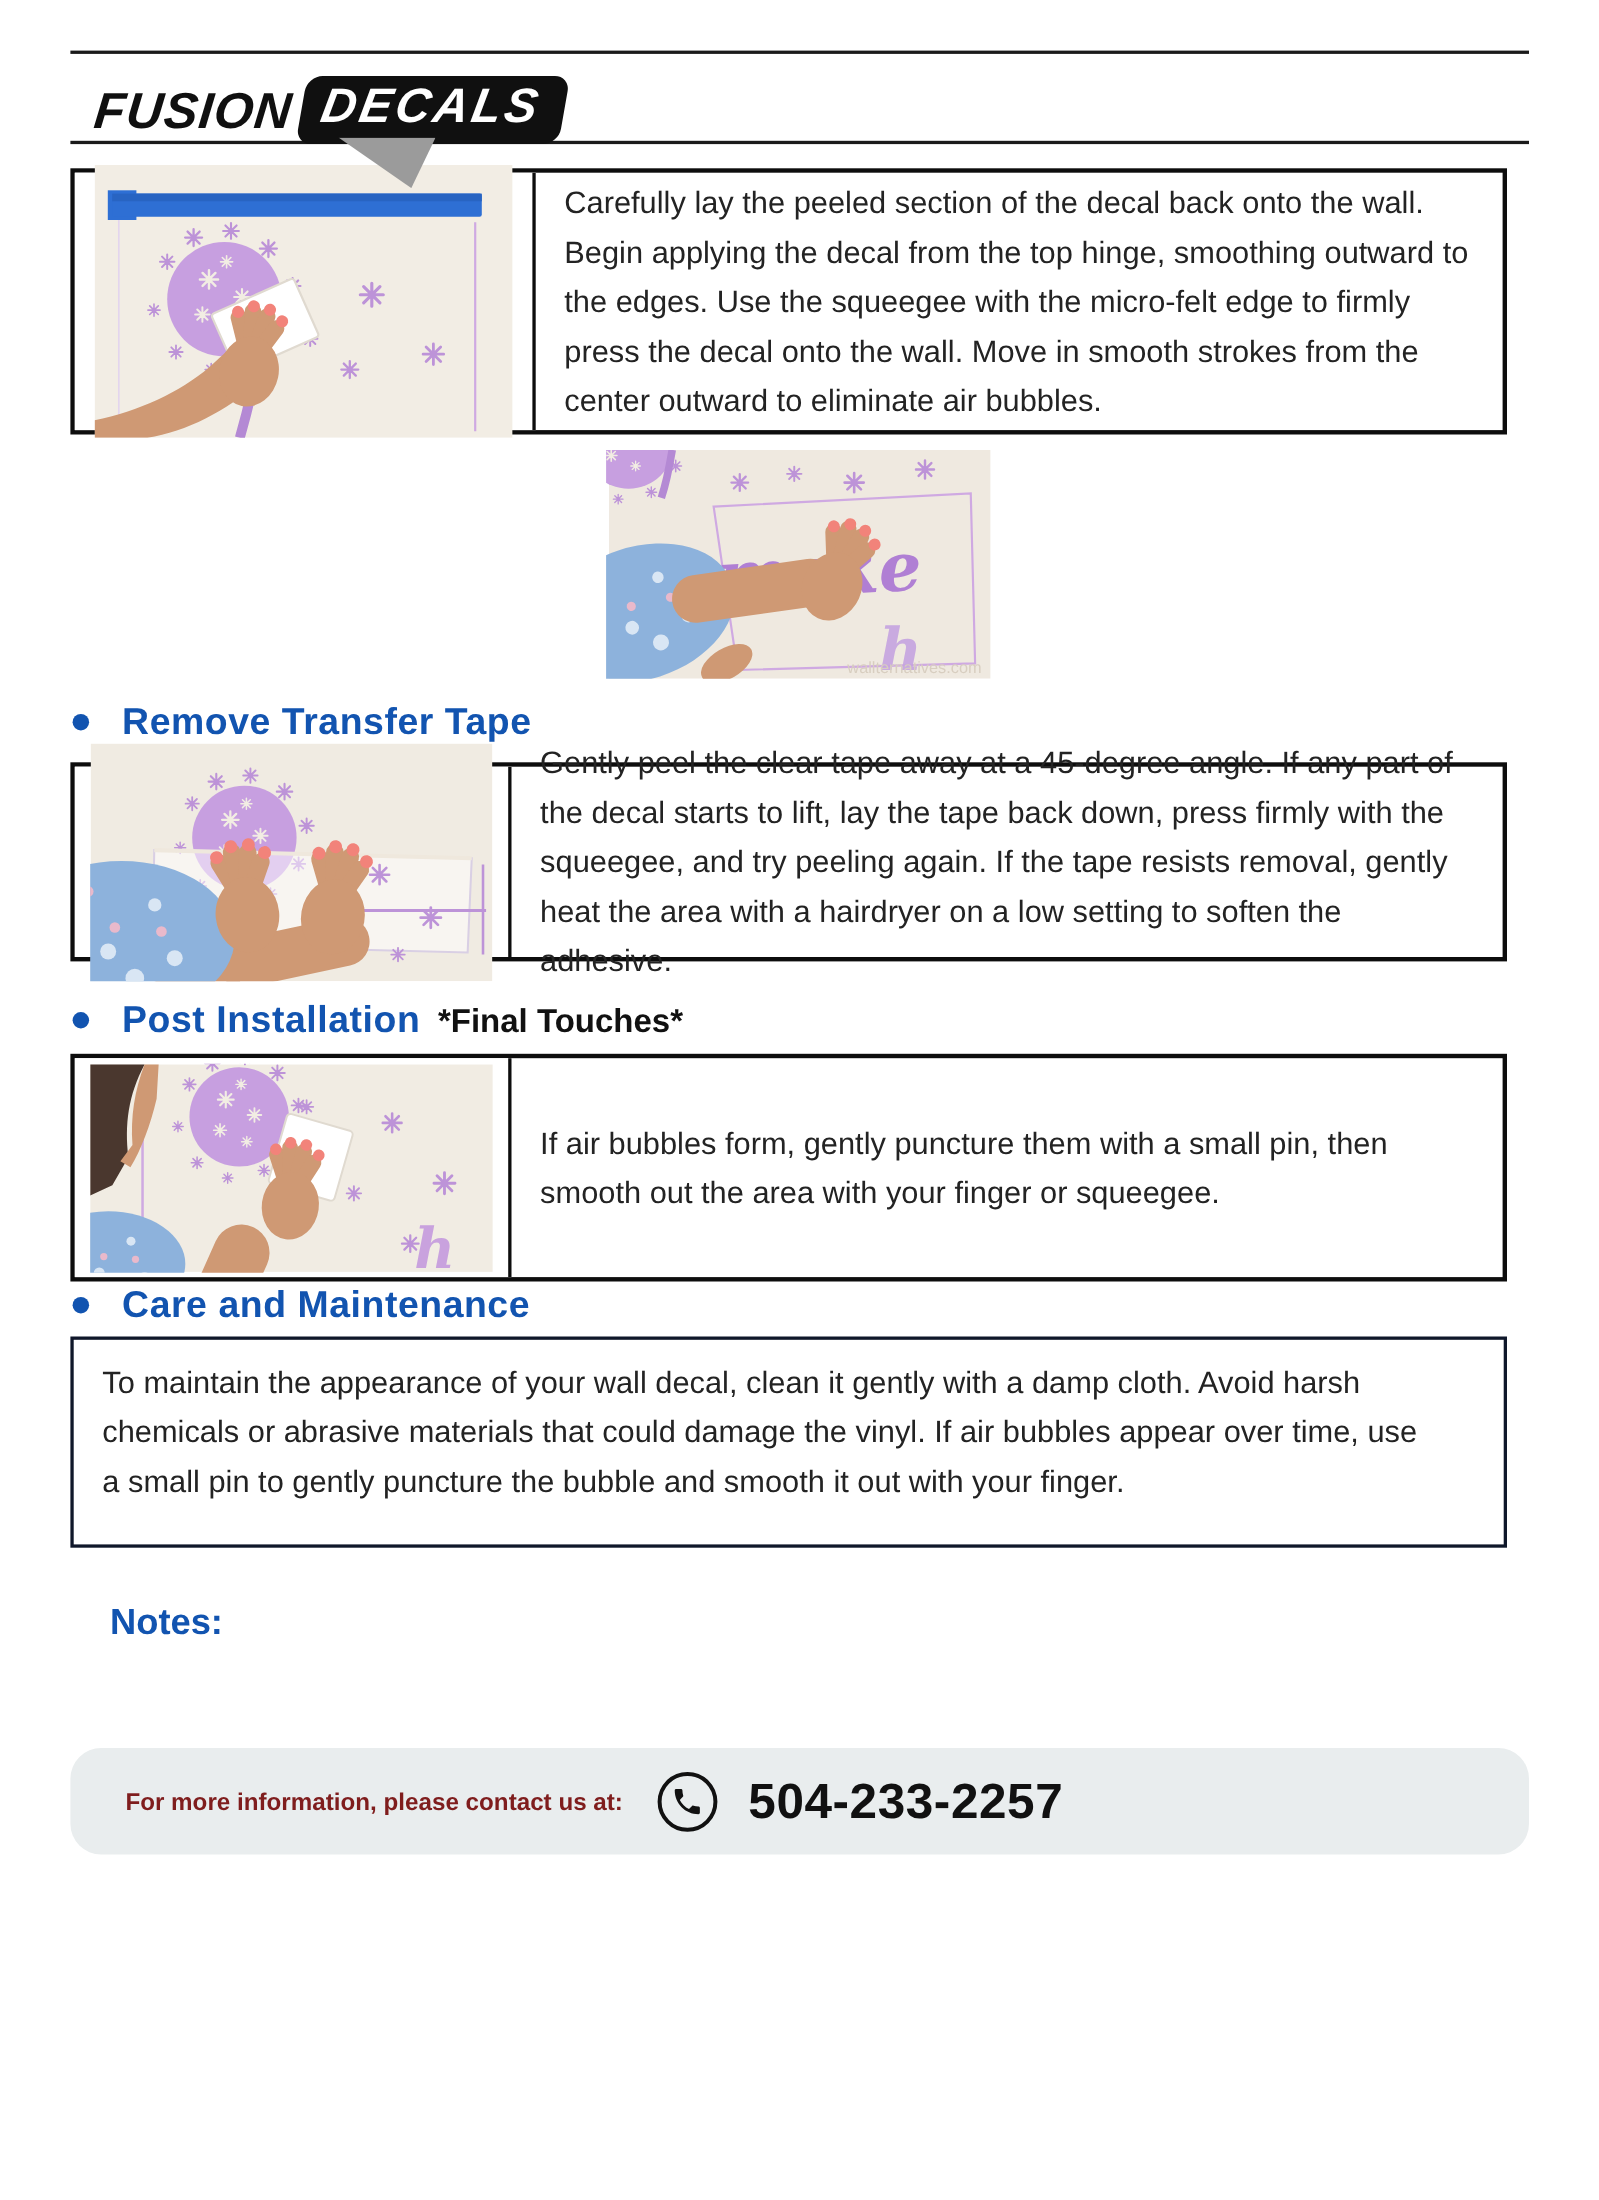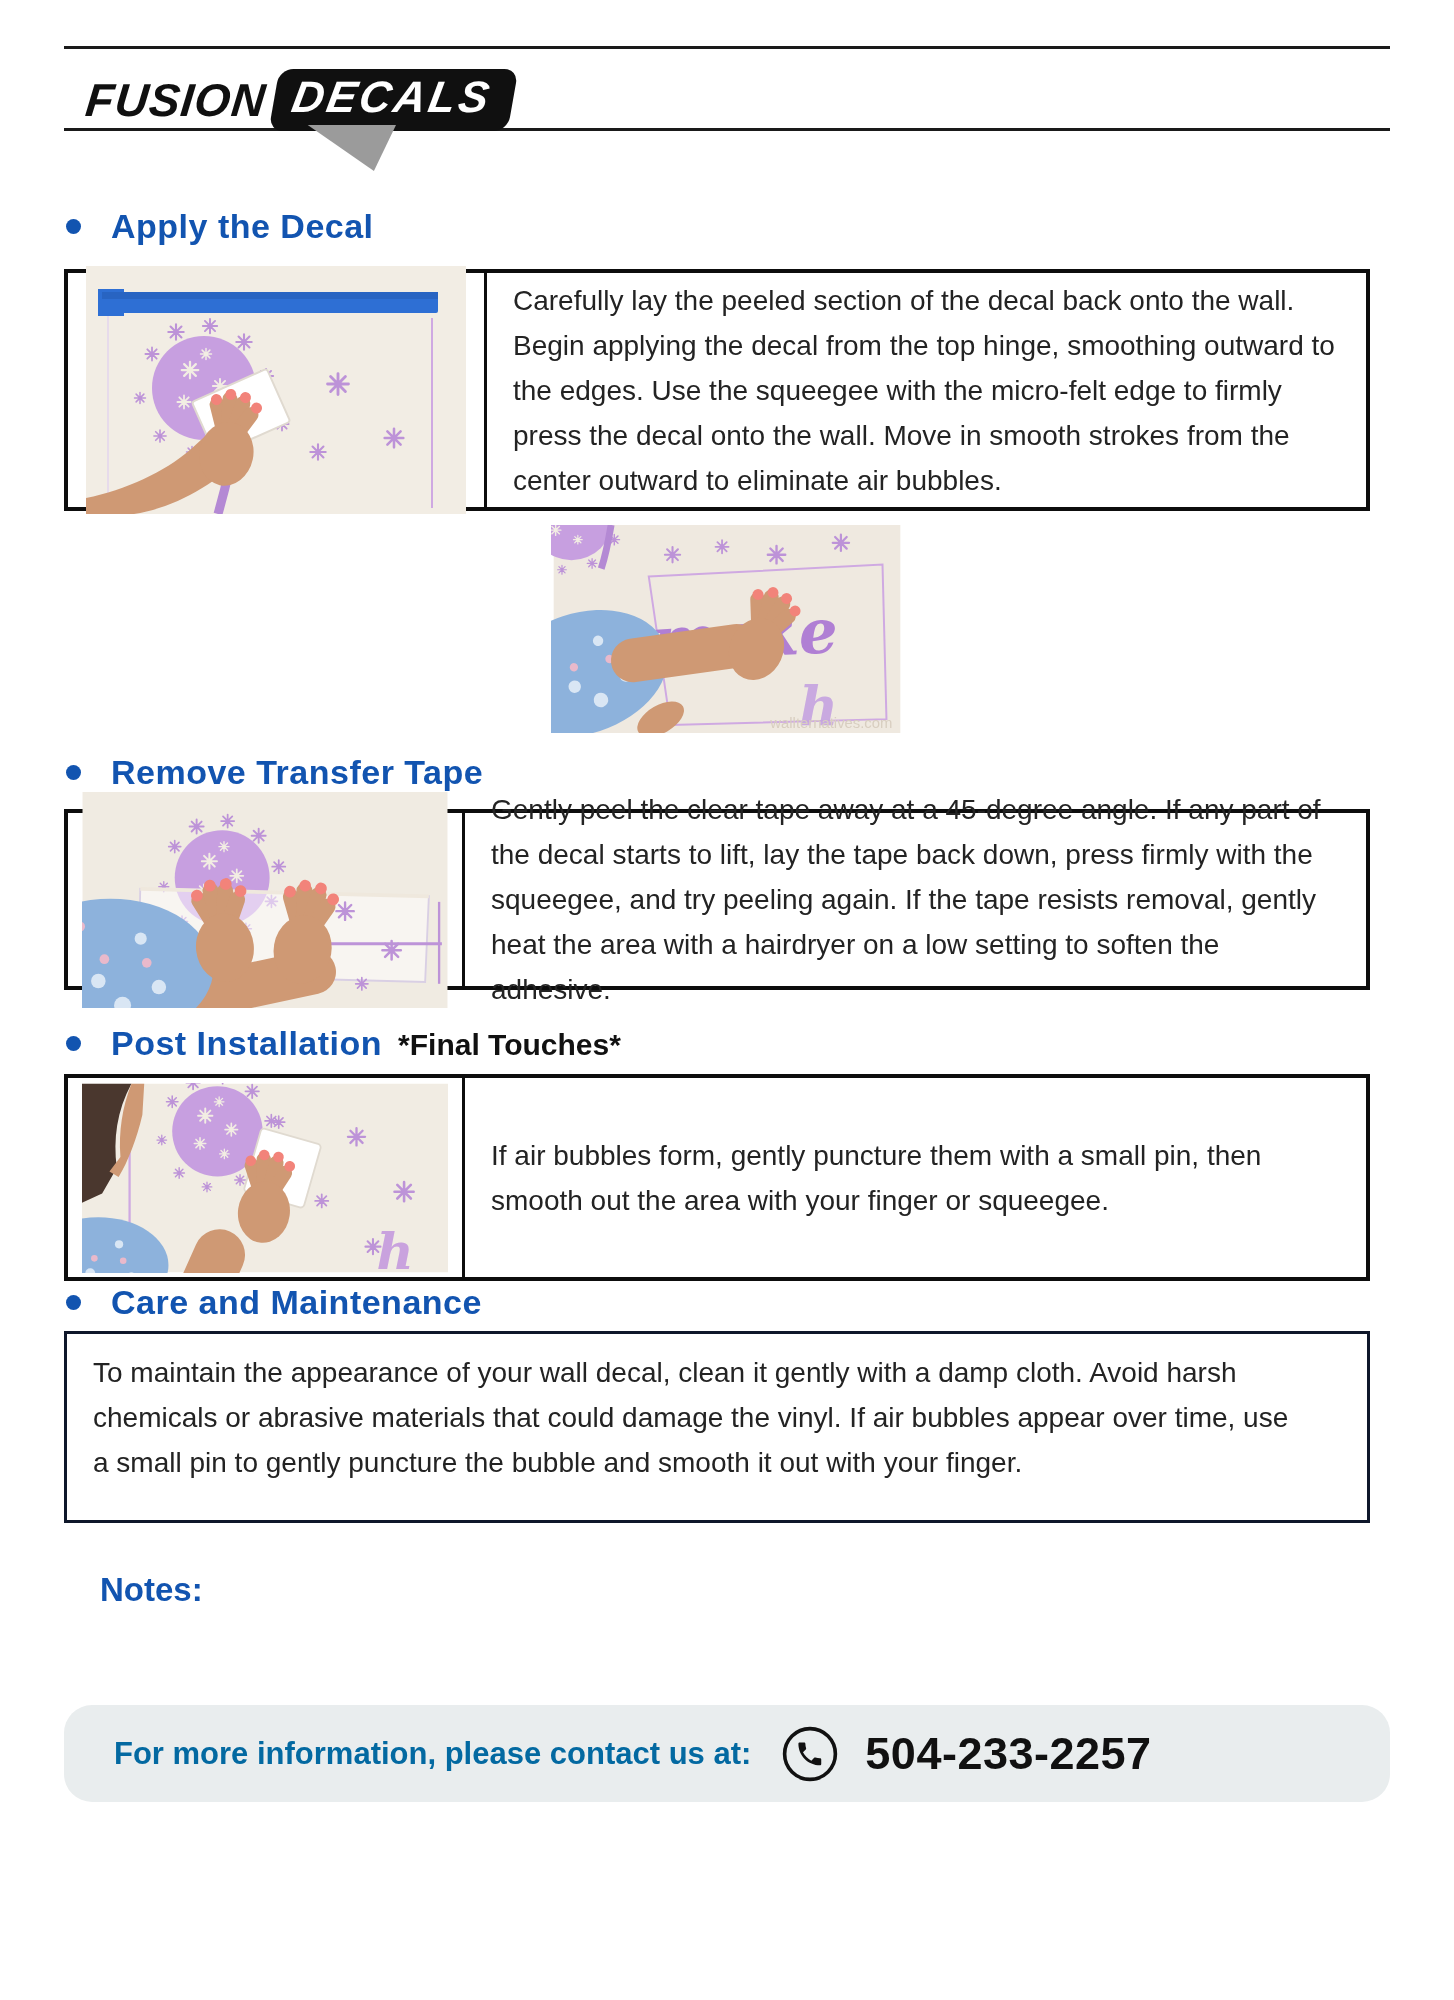--- a/index.html
+++ b/index.html
@@ -71,21 +71,21 @@
 
   
   .notes{margin:48px 120px 0 100px;}
   .notes-title{color:#1254b0;font-weight:bold;font-size:33px;}
   .notes-body{margin:16px 0 0;font-size:27px;line-height:44px;letter-spacing:1.2px;
               max-width:1080px;color:#262626;}
 
   
   .footer{margin:96px 64px 0;height:97px;background:#e9edee;border-radius:28px;
           display:flex;align-items:center;box-sizing:border-box;padding:0 36px 0 50px;}
-  .footer-label{color:#0369a1;font-weight:bold;font-size:31px;flex:none;}
+  .footer-label{color:#7f1d1d;font-weight:bold;font-size:22px;flex:none;}
   .phone-icon{margin-left:30px;flex:none;display:flex;align-items:center;}
   .footer-phone{margin-left:26px;color:#111111;font-weight:bold;font-size:45px;letter-spacing:0.5px;}
 
   
   .skin-fill{fill:#cf9974;}
   .dd-head{fill:#c79fe0;}
   .ast-light{stroke:#f2ede3;stroke-width:3;}
   .ast-purple{stroke:#bd93d8;stroke-width:3;}
   .sleeve-base{fill:#8db2dc;}
   .sleeve-dot{fill:#d9e6f4;}
@@ -163,24 +163,20 @@
 
   <div class="rule rule1"></div>
 
   <div class="logo-row">
     <span class="logo-fusion">FUSION</span><span class="logo-badge"><span class="logo-decals">DECALS</span></span>
     <div class="logo-tail"></div>
   </div>
 
   <div class="rule rule2"></div>
 
-  <div class="h2 h2-1">
-    <span class="dot"></span>
-    <span class="h2-t">Apply the Decal</span>
-  </div>
 
   <div class="tbox box1">
     <div class="tbox-photo photo-frame">
       <svg viewBox="0 0 380 248" width="380" height="248">
         <rect width="380" height="248" fill="#f2ede4"></rect>
         <path d="M22,50 V240" stroke="#e3d5ee" stroke-width="1.5"></path>
         <path d="M346,52 V242" stroke="#cfa9e2" stroke-width="2"></path>
         <rect x="12" y="23" width="26" height="27" fill="#2e6fd4"></rect>
         <rect x="16" y="26" width="336" height="21" rx="2" fill="#2e6fd4"></rect>
         <rect x="16" y="26" width="336" height="7" fill="#2864c2"></rect>

